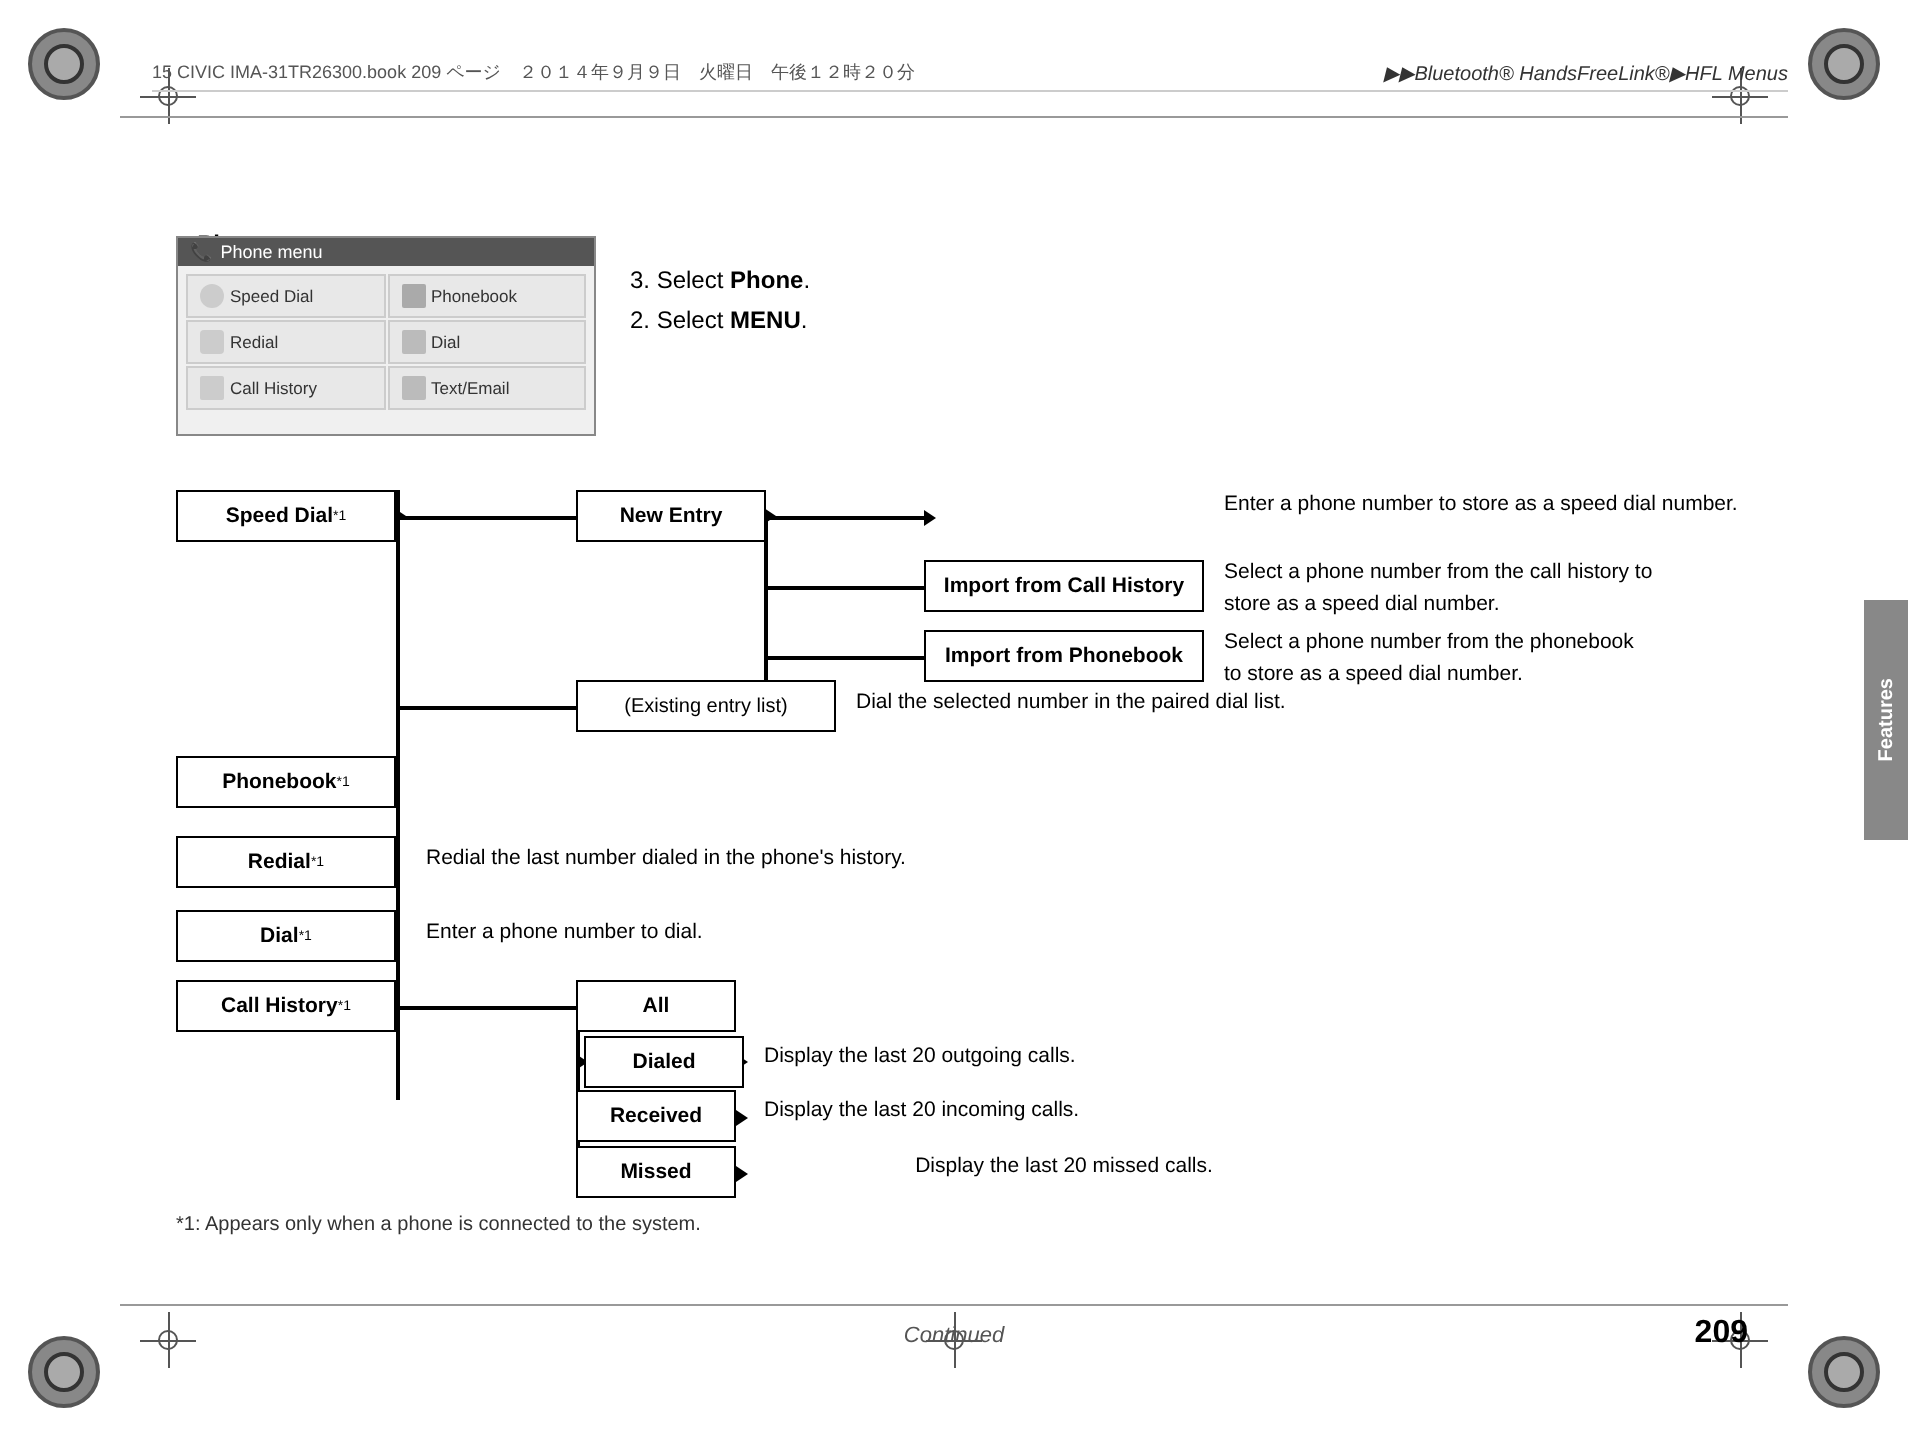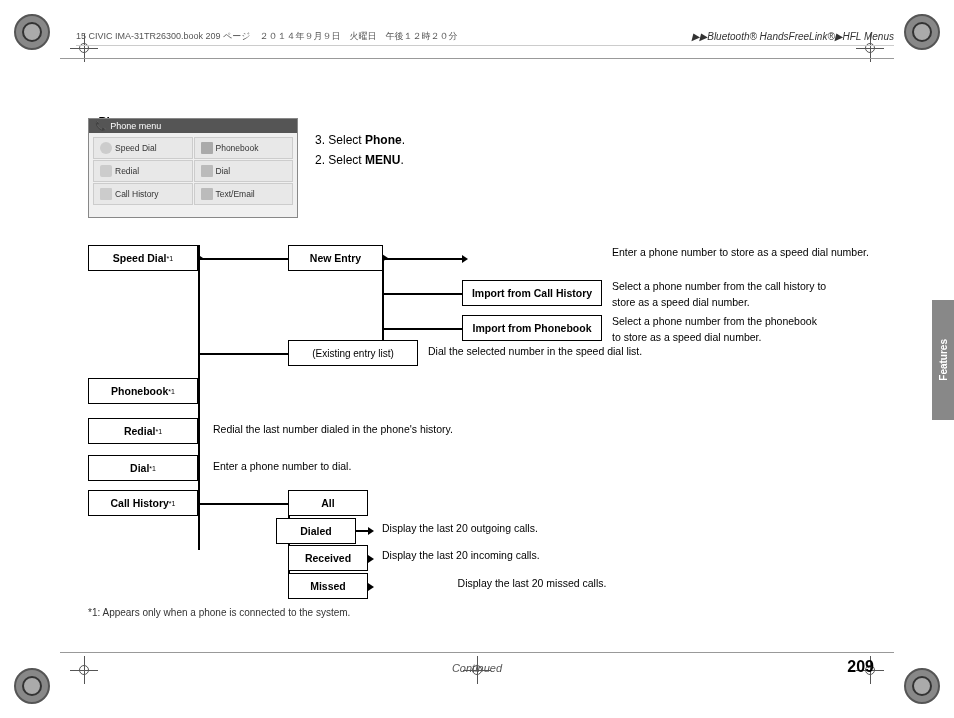--- a/index.html
+++ b/index.html
@@ -363,21 +363,21 @@
     <span>Select a phone number from the phonebook<br>to store as a speed dial number.</span>
   </div>
 
   <div class="line-h arrow-right" style="left:110px;top:118px;width:90px;"></div>
 
   <div class="box" style="left:200px;top:105px;width:130px;height:26px;font-weight:normal;font-size:10px;">
     <span>(Existing entry list)</span>
   </div>
 
   <div class="desc" style="left:340px;top:109px;width:340px;">
-    <span>Dial the selected number in the speed dial list.</span>
+    <span>Dial the selected number in the paired dial list.</span>
   </div>
 
   <div class="line-h" style="left:0;top:155px;width:110px;"></div>
   <div class="box" style="left:0;top:143px;width:110px;height:26px;">
     <span>Phonebook</span>
       <sup>*1</sup>
   </div>
 
   <div class="box" style="left:0;top:183px;width:110px;height:26px;">
     <span>Redial</span>
@@ -403,21 +403,21 @@
   <div class="line-v" style="left:200px;top:268px;height:80px;"></div>
 
   <div class="line-h arrow-right" style="left:110px;top:268px;width:90px;"></div>
 
   <div class="box" style="left:200px;top:255px;width:80px;height:26px;">
     <span>All</span>
   </div>
 
   <div class="line-h arrow-right" style="left:200px;top:295px;width:0px;"></div>
   <div class="line-h arrow-right" style="left:200px;top:295px;width:80px;"></div>
-  <div class="box" style="left:188px;top:283px;width:80px;height:26px;">
+  <div class="box" style="left:204px;top:283px;width:80px;height:26px;">
     <span>Dialed</span>
   </div>
   <div class="desc" style="left:294px;top:286px;width:300px;">
     <span>Display the last 20 outgoing calls.</span>
   </div>
 
   <div class="line-h arrow-right" style="left:200px;top:323px;width:80px;"></div>
   <div class="box" style="left:200px;top:310px;width:80px;height:26px;">
     <span>Received</span>
   </div>

